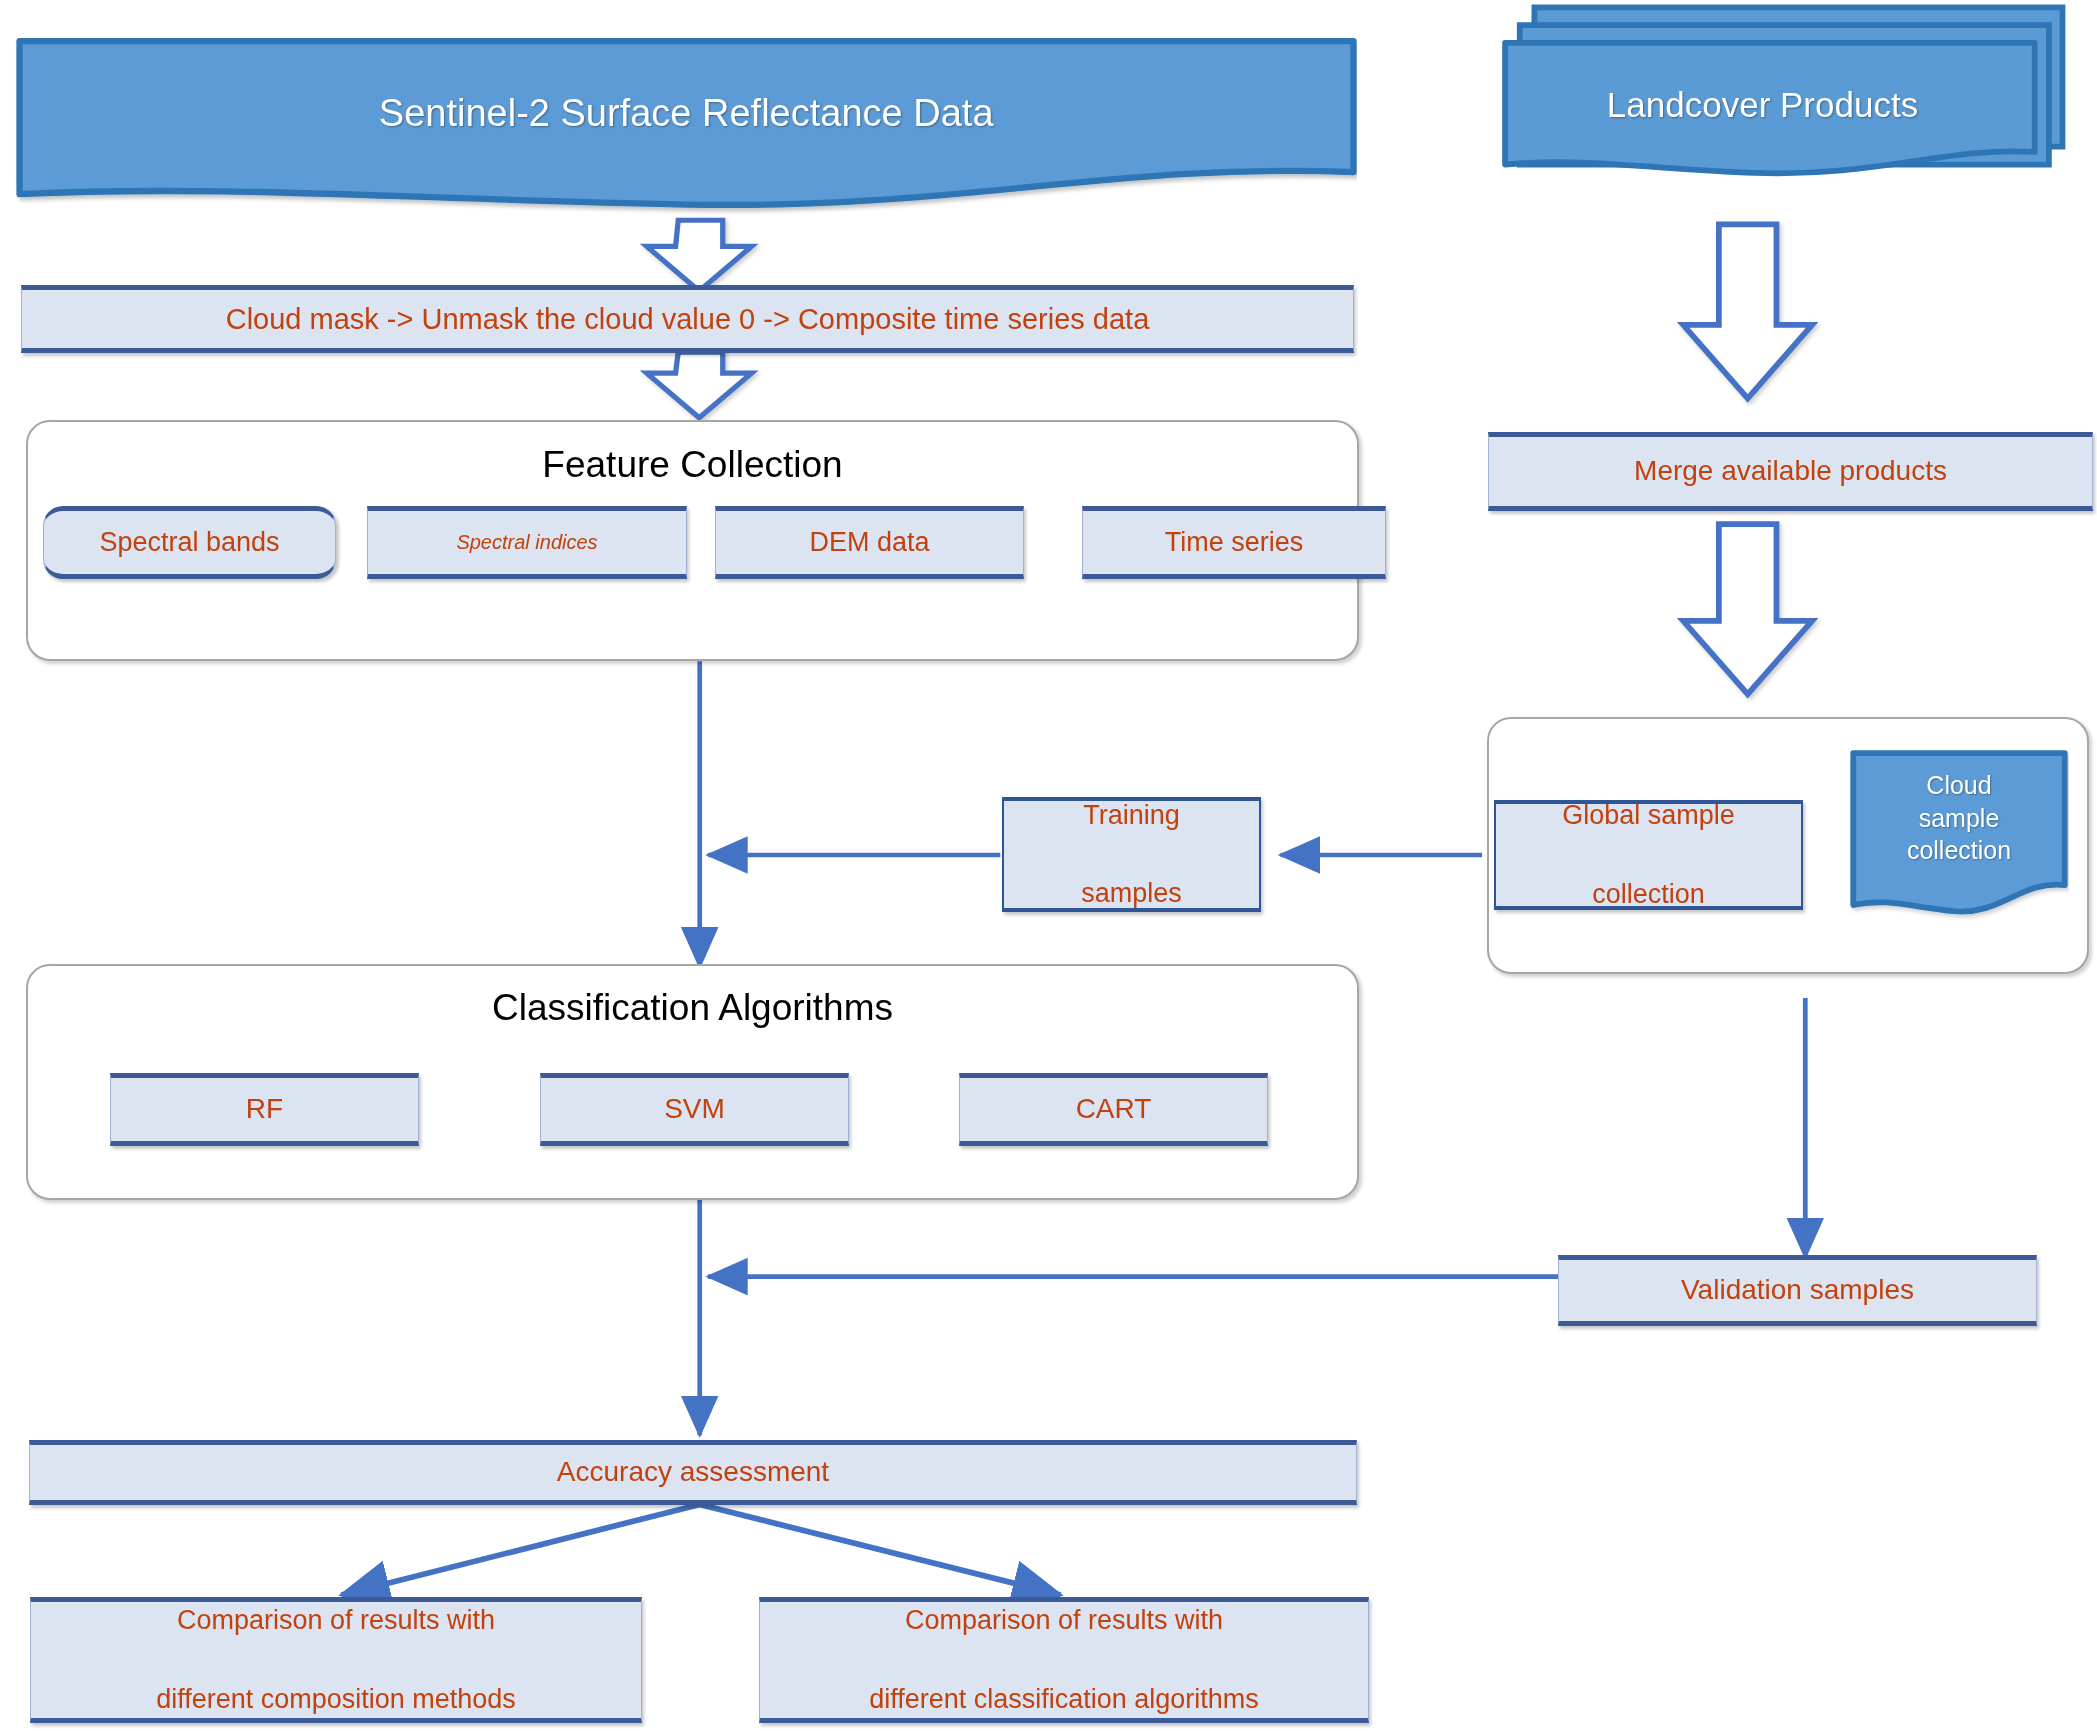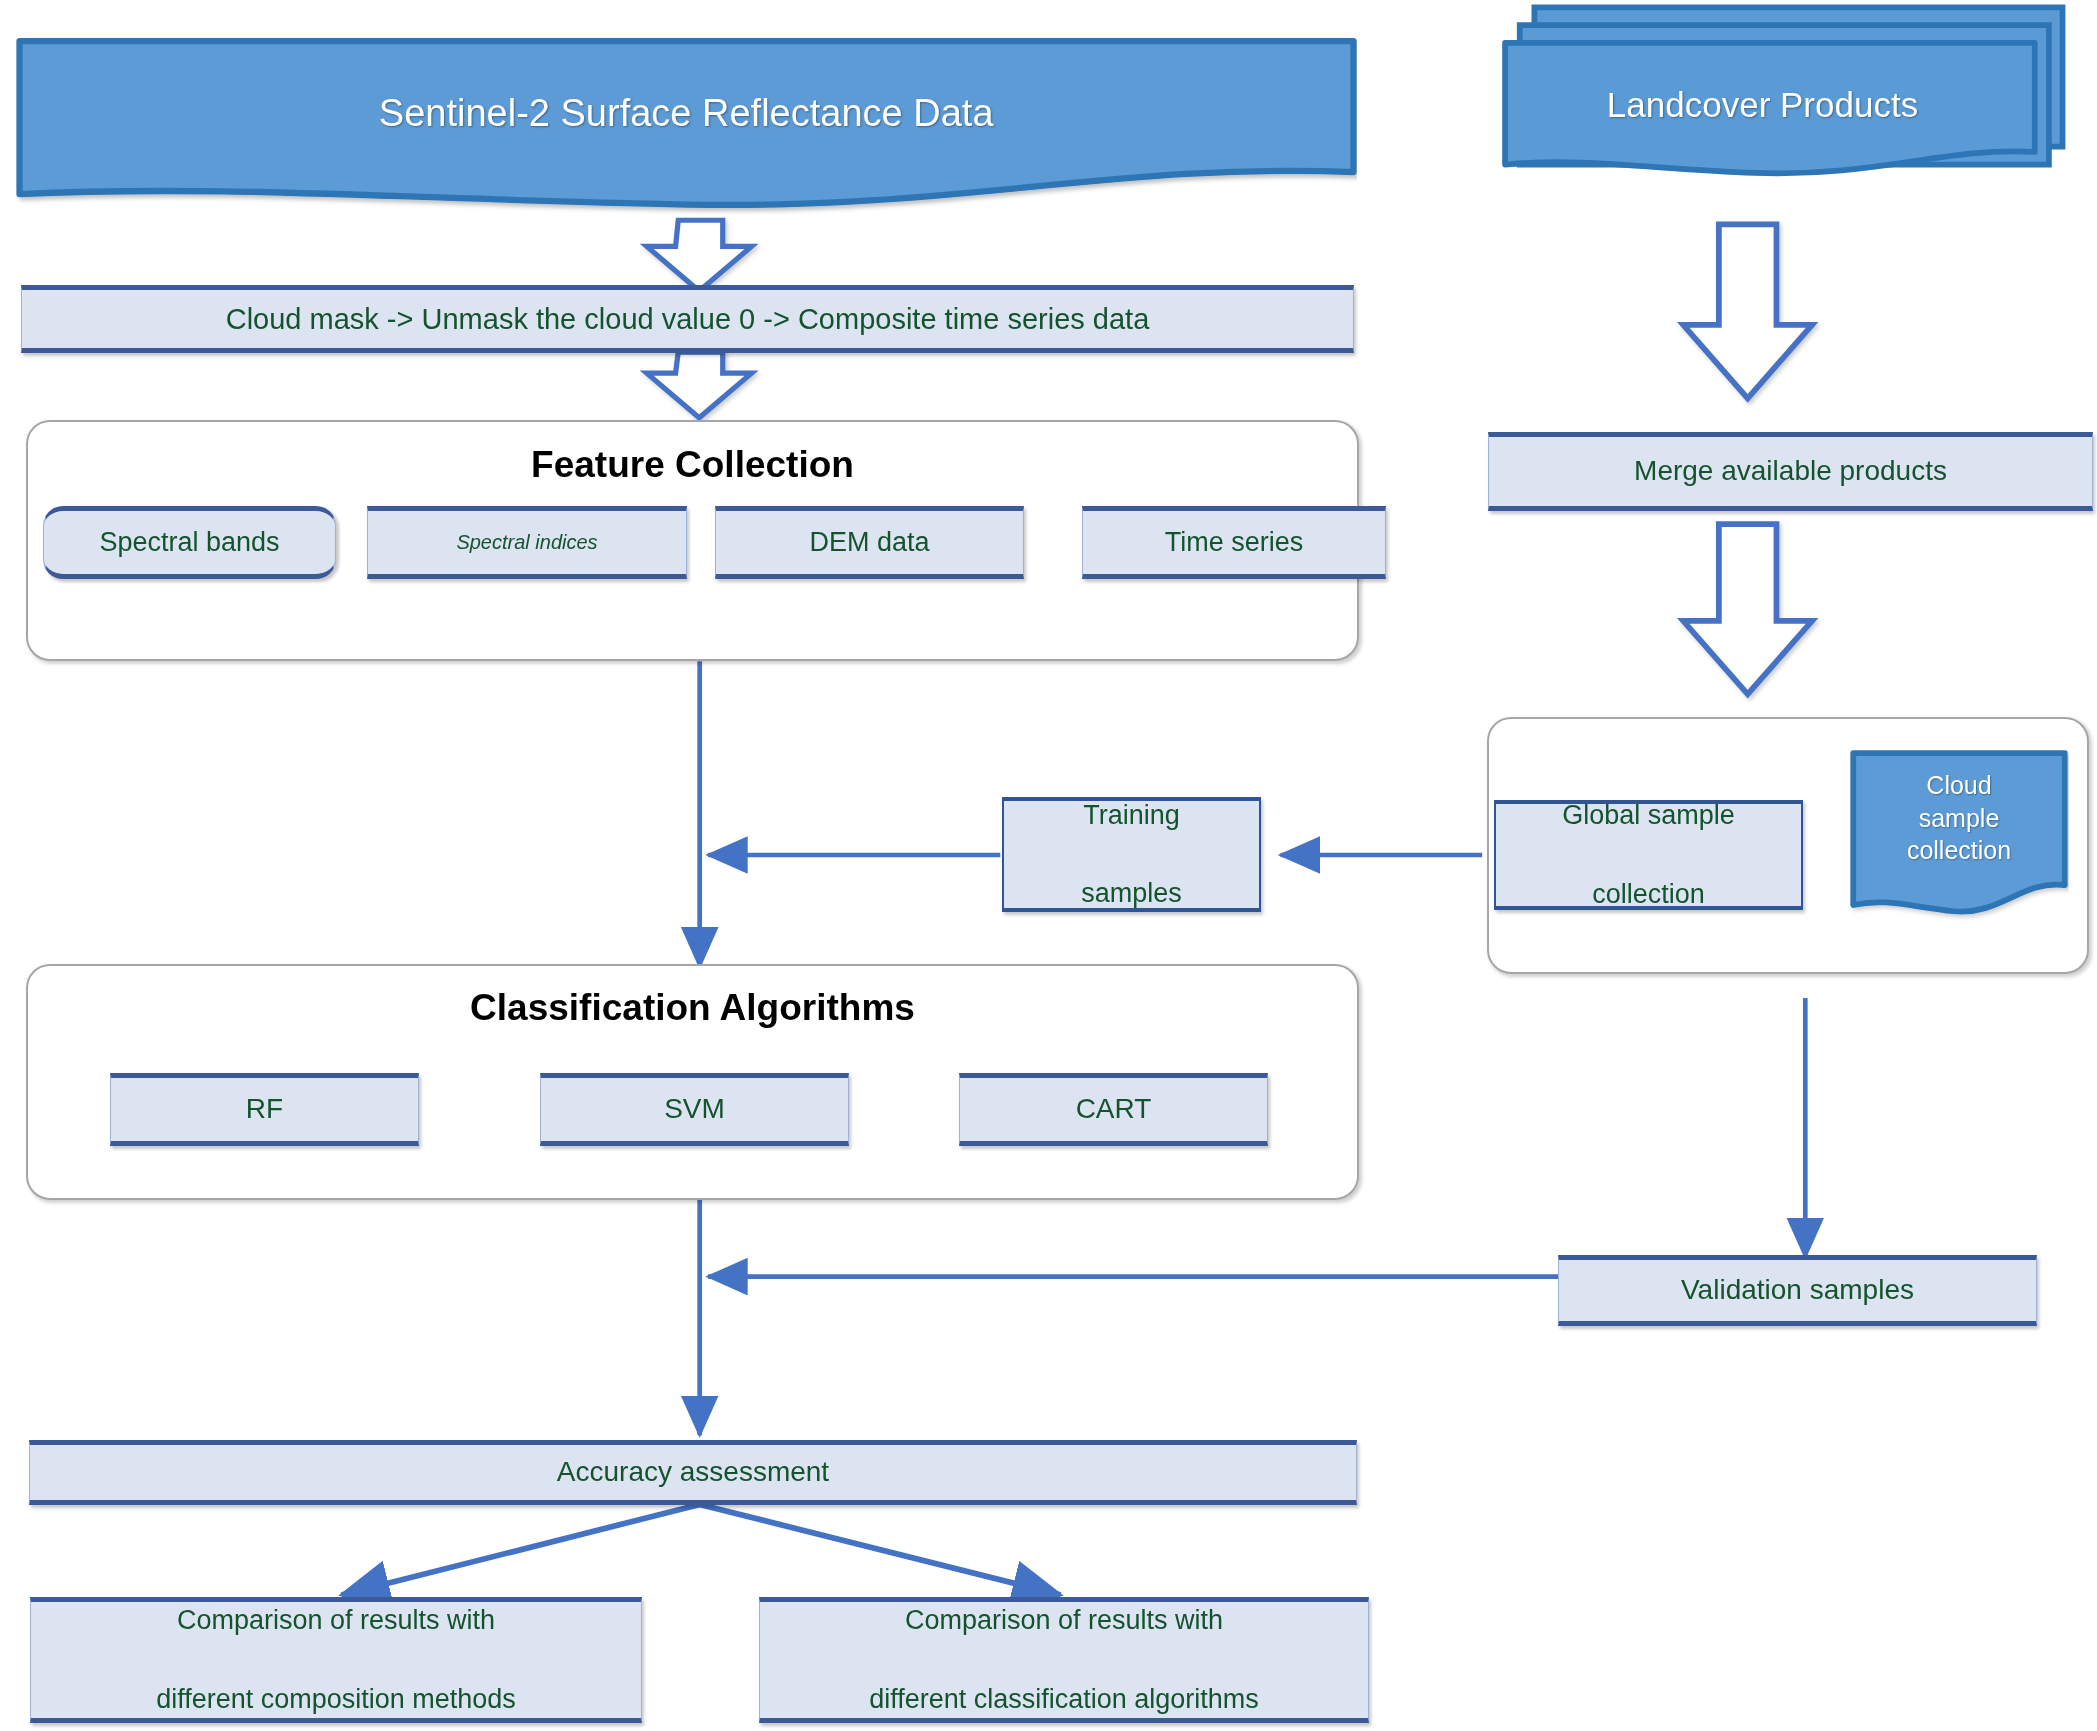--- a/index.html
+++ b/index.html
@@ -18,21 +18,21 @@
   .node{position:absolute;box-sizing:border-box;}
 
   
   .pbox{
     background:#dce4f2;
     border:1.6px solid #9fb2d6;
     border-top:5.8px solid #3c5a98;
     border-bottom:5.8px solid #3c5a98;
     display:flex;align-items:center;justify-content:center;
     text-align:center;
-    color:#14532d;
+    color:#c2410c;
     box-shadow:2.1px 2.6px 3.1px rgba(0,0,0,.22);
   }
   .pbox span{display:block;line-height:1.45;padding:0 7.3px;}
 
   
   .pbox.thin{
     border:2.1px solid #2f5597;
     border-top:4.7px solid #2f5597;
     border-bottom:4.7px solid #2f5597;
   }
@@ -42,21 +42,21 @@
     background:#ffffff;
     border:2.6px solid #a6a6a6;
     border-radius:24px;
     box-shadow:2.1px 2.6px 3.7px rgba(0,0,0,.18);
   }
   .group-title{
     position:absolute;
     width:100%;
     text-align:center;
     color:#000;
-    font-weight:700;
+    font-weight:400;
   }
 
   
   .wave{position:absolute;}
   .wave .lbl{
     position:absolute;
     left:0;width:100%;
     text-align:center;
     color:#ffffff;
     line-height:1.3;

